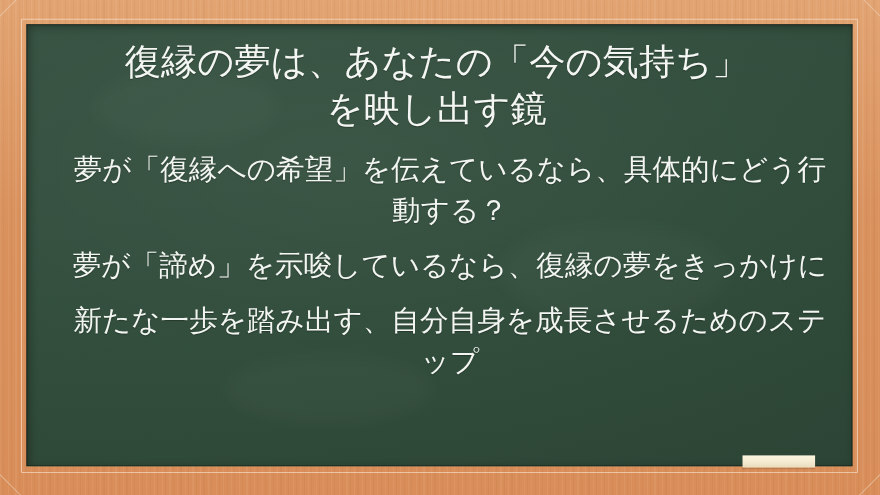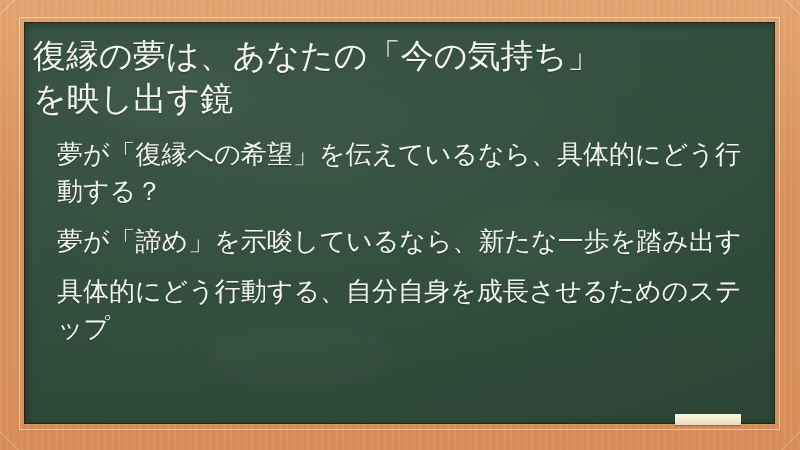--- a/index.html
+++ b/index.html
@@ -88,20 +88,21 @@
     filter: blur(7px);
     pointer-events: none;
   }
 
   
   #content {
     position: absolute;
     left: 0; top: 0; right: 0; bottom: 0;
     padding: 12px 14px 0 9px;
     box-sizing: border-box;
+    text-align: center;
   }
 
   #title {
     color: #f4f6f3;
     font-size: 33px;
     line-height: 43px;
     font-weight: 400;
     letter-spacing: 0px;
     margin: 0;
     padding: 0 0 0 0;
@@ -151,22 +152,22 @@
     <span class="smudge" style="left:430px; top:180px; width:210px; height:90px;"></span>
     <span class="smudge" style="left:180px; top:300px; width:190px; height:64px;"></span>
 
     <div id="content">
 
       <h1 id="title">復縁の夢は、あなたの「今の気持ち」
 を映し出す鏡</h1>
 
       <ul id="bullets">
         <li>夢が「復縁への希望」を伝えているなら、具体的にどう行動する？</li>
-        <li>夢が「諦め」を示唆しているなら、新たな一歩を踏み出す</li>
-        <li>具体的にどう行動する、自分自身を成長させるためのステップ</li>
+        <li>夢が「諦め」を示唆しているなら、復縁の夢をきっかけに</li>
+        <li>新たな一歩を踏み出す、自分自身を成長させるためのステップ</li>
       </ul>
 
     </div>
   </div>
 
   <span id="chalk-piece"></span>
 
 </div>
 
 </body></html>

